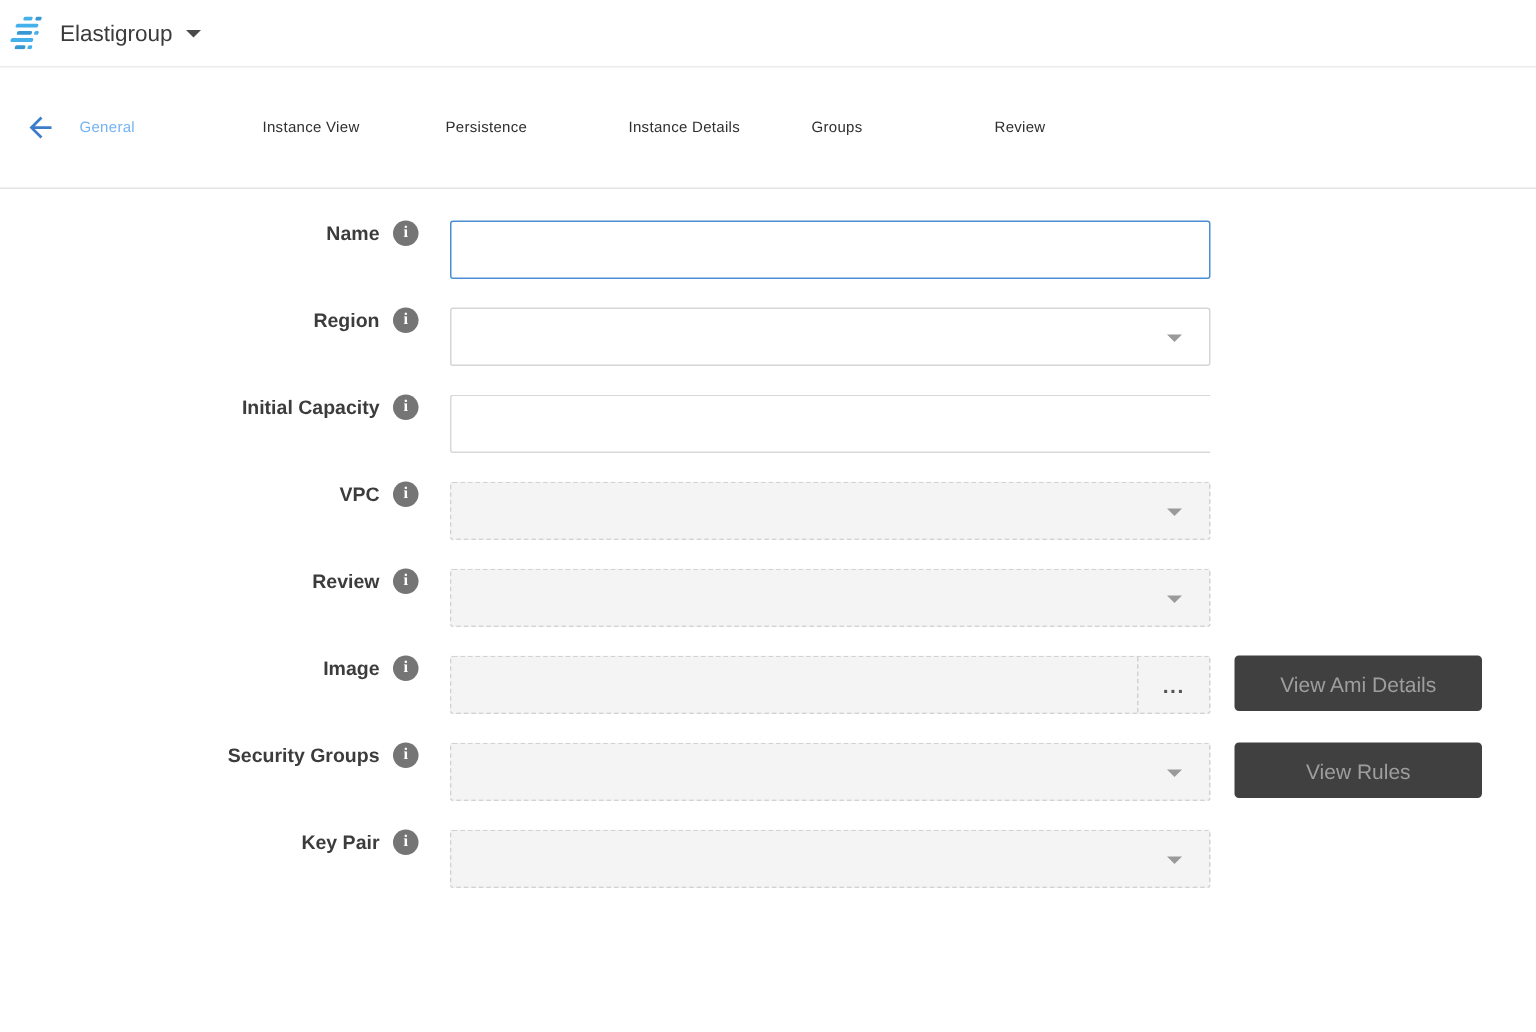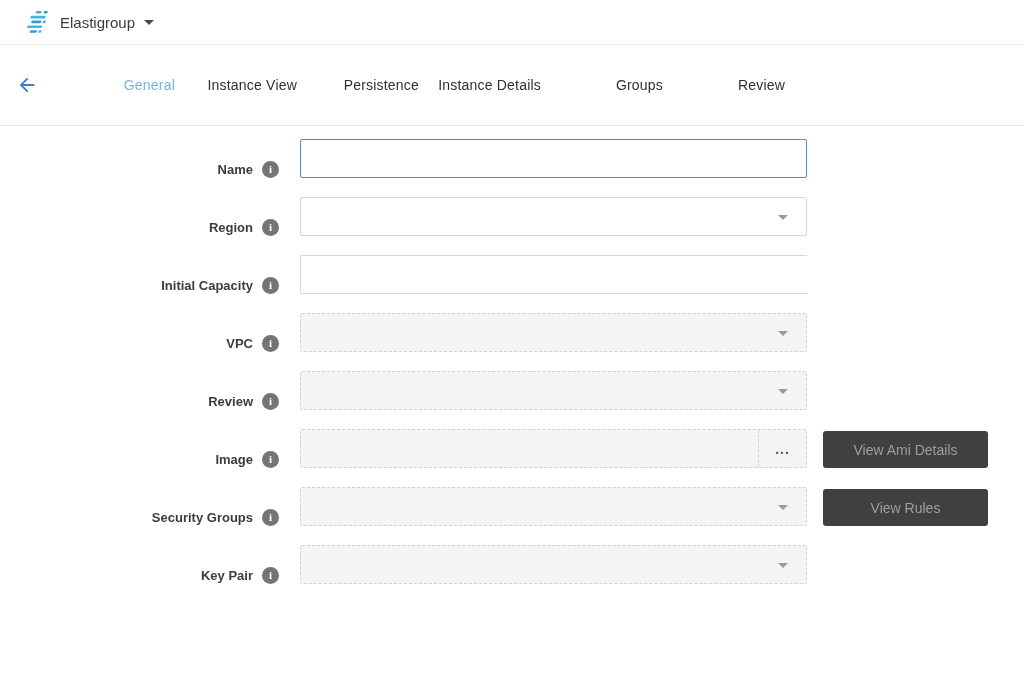--- a/index.html
+++ b/index.html
@@ -1,33 +1,33 @@
 <!DOCTYPE html>
 <html><head>
 <meta charset="utf-8">
 <style>
   * { margin:0; padding:0; box-sizing:border-box; }
   html,body { width:1024px; height:688px; background:#fff; font-family:"Liberation Sans",sans-serif; overflow:hidden; }
 
   
-  .topbar { height:45px; display:flex; align-items:center; padding:0 24px; border-bottom:1px solid #ececec; }
+  .topbar { height:45px; display:flex; align-items:center; padding:0 4px; border-bottom:1px solid #ececec; }
   .logo { width:26px; height:22px; margin-right:10px; flex:none; }
   .app-switcher { display:flex; align-items:center; gap:9px; cursor:pointer; }
   .app-name { font-size:15px; color:#3b3b3b; }
   .tri-down { width:0; height:0; border-left:5px solid transparent; border-right:5px solid transparent; border-top:5px solid #4a4a4a; }
 
   
   .tabbar { height:81px; display:flex; align-items:center; border-bottom:1px solid #e4e4e4; }
   .back-btn { width:53px; display:flex; justify-content:center; align-items:center; cursor:pointer; background:none; border:none; }
-  .tab { width:122px; text-align:right; font-size:14px; color:#2f2f2f; cursor:pointer; background:none; border:none; font-family:inherit; letter-spacing:.2px; }
+  .tab { width:122px; text-align:left; font-size:10px; color:#2f2f2f; cursor:pointer; background:none; border:none; font-family:inherit; letter-spacing:.2px; }
   .tab.active { color:#74b3f1; }
 
   
   .form { padding-top:21px; }
-  .form-row { display:flex; align-items:flex-end; height:31px; margin-bottom:27px; }
+  .form-row { display:flex; align-items:flex-start; height:31px; margin-bottom:27px; }
   .label-wrap { width:300px; display:flex; justify-content:flex-end; align-items:center; gap:9px; padding-right:21px; flex:none; }
   .field-label { font-size:13px; font-weight:bold; color:#3c3c3c; white-space:nowrap; }
   .info-icon { width:17px; height:17px; border-radius:50%; background:#757575; color:#fff; font-size:11px; font-weight:bold; display:flex; align-items:center; justify-content:center; font-family:"Liberation Serif",serif; flex:none; cursor:pointer; line-height:1; }
   .control { width:507px; height:39px; position:relative; flex:none; }
 
   .text-input { width:100%; height:100%; border:1.5px solid #4a8fd4; border-radius:2px; outline:none; font-size:14px; padding:0 12px; color:#333; font-family:inherit; }
 
   .select { width:100%; height:100%; background:#fff; border:1px solid #d6d6d6; border-radius:2px; position:relative; cursor:pointer; }
   .select.disabled { background:#f4f4f4; border:1px dashed #d2d2d2; cursor:default; }
   .caret { position:absolute; right:18px; top:50%; margin-top:-2px; width:0; height:0; border-left:5px solid transparent; border-right:5px solid transparent; border-top:5px solid #9a9a9a; }

